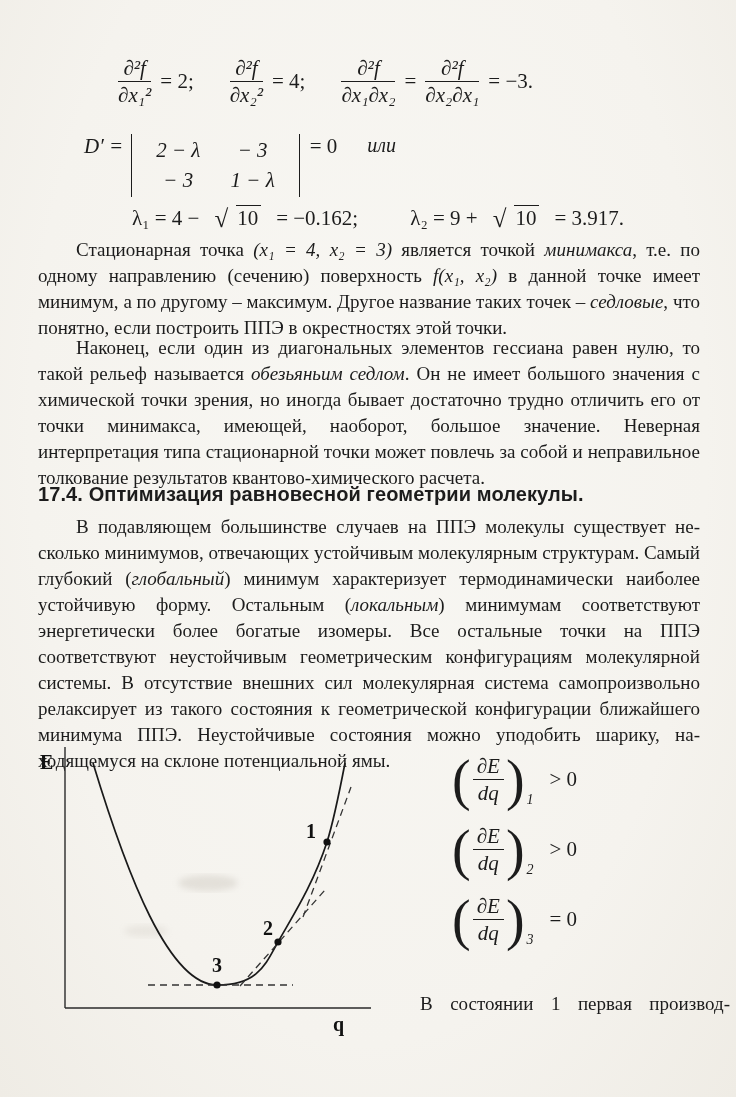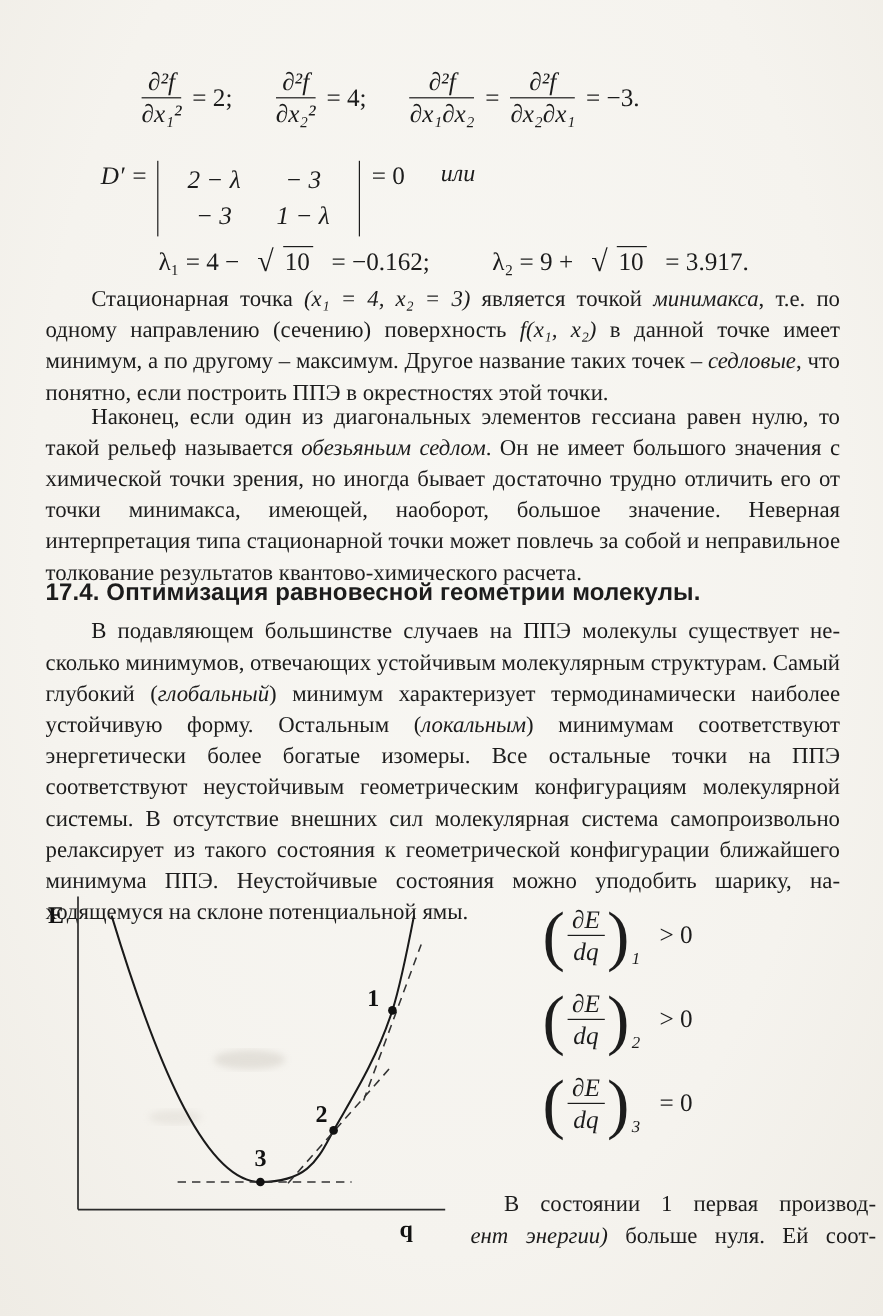--- a/index.html
+++ b/index.html
@@ -197,16 +197,15 @@
         <span class="den">dq</span>
       </span>
       <span class="paren">)</span>
       <span class="dsub">3</span>
       <span class="rel">= 0</span>
     </div>
   </div>
 
   <div id="state-par">
     <div class="spline first"><span>В состоянии 1 первая производ-</span></div>
-    <div class="spline"><span class="i">ент энергии)</span><span> больше нуля. Ей соот-</span></div>
   </div>
 
 </div>
 
 </body></html>

